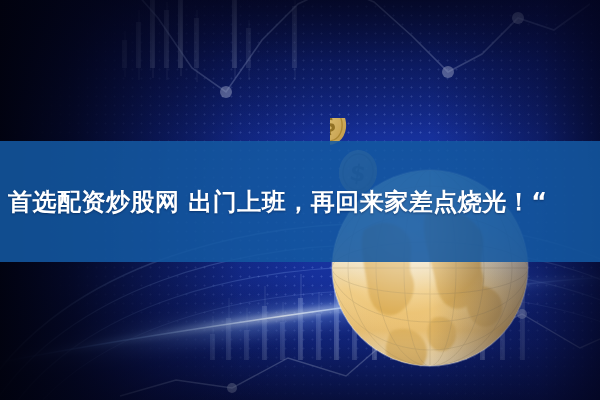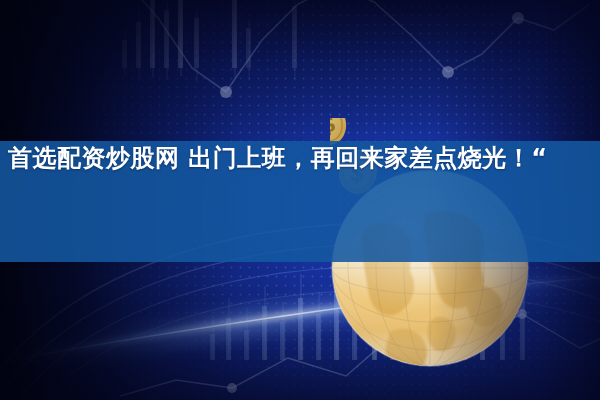--- a/index.html
+++ b/index.html
@@ -60,21 +60,21 @@
   
   #globe-wrap{position:absolute;left:330px;top:118px;width:200px;height:300px;}
 
   
   #text-band{
     position:absolute;left:0;top:141px;width:600px;height:121px;
     background:rgba(19,88,160,.88);
   }
   #headline{
     position:absolute;left:0;top:141px;width:600px;height:121px;
-    display:flex;flex-direction:column;align-items:center;
+    display:flex;flex-direction:column;align-items:center;justify-content:center;
     gap:2px;
   }
   .hl-line{
     color:#ffffff;
     font-size:24px;
     font-weight:bold;
     line-height:34px;
     letter-spacing:.5px;
     white-space:nowrap;
     text-shadow:0 1px 2px rgba(0,20,60,.45);

